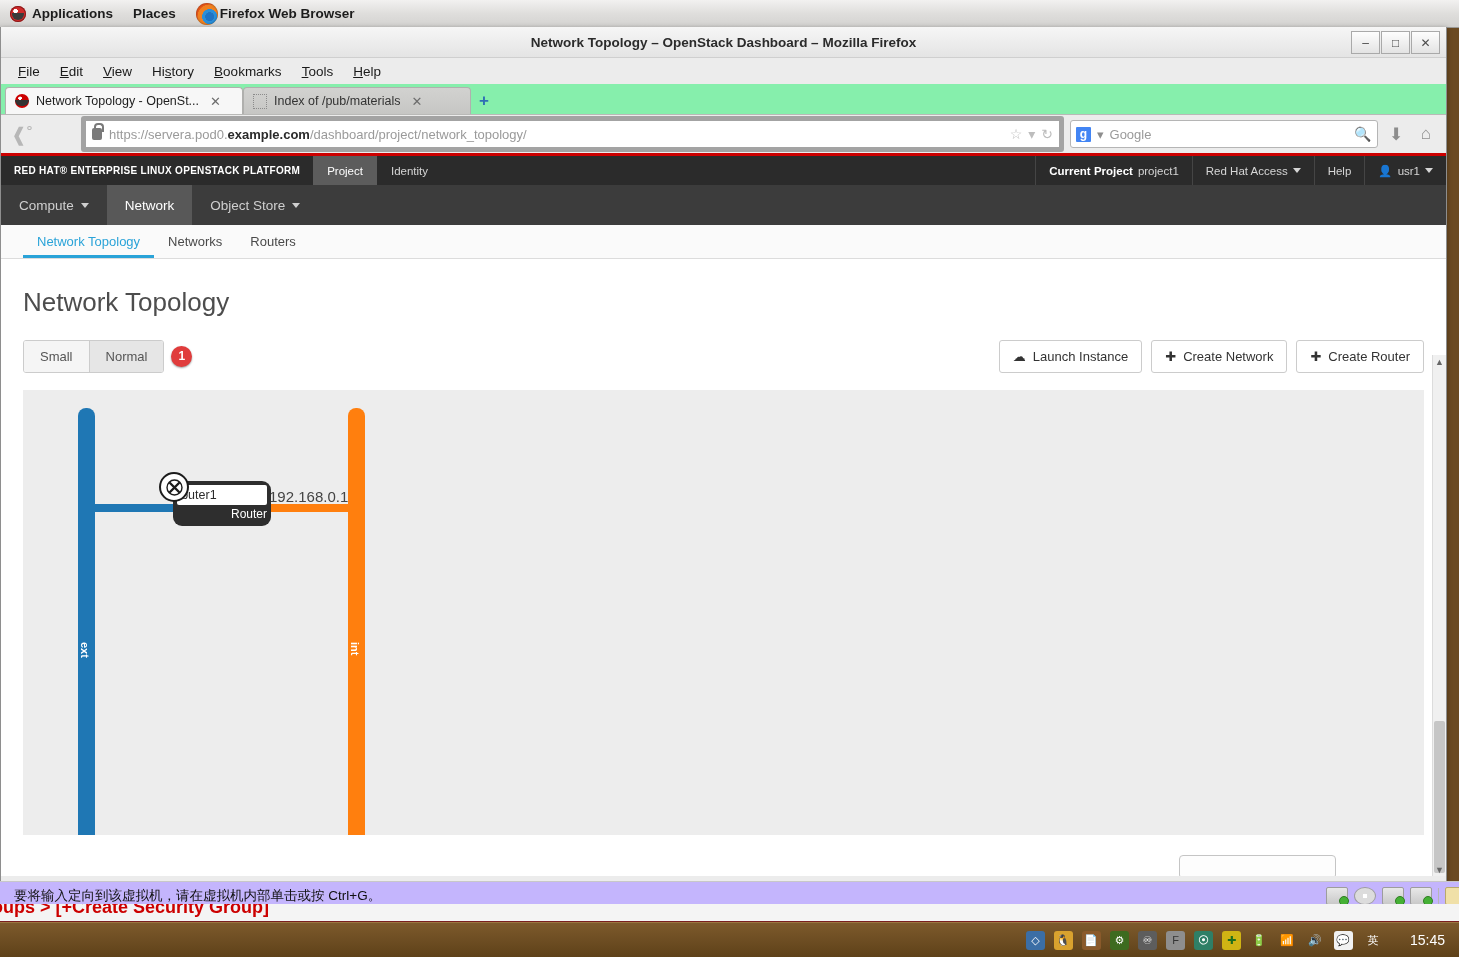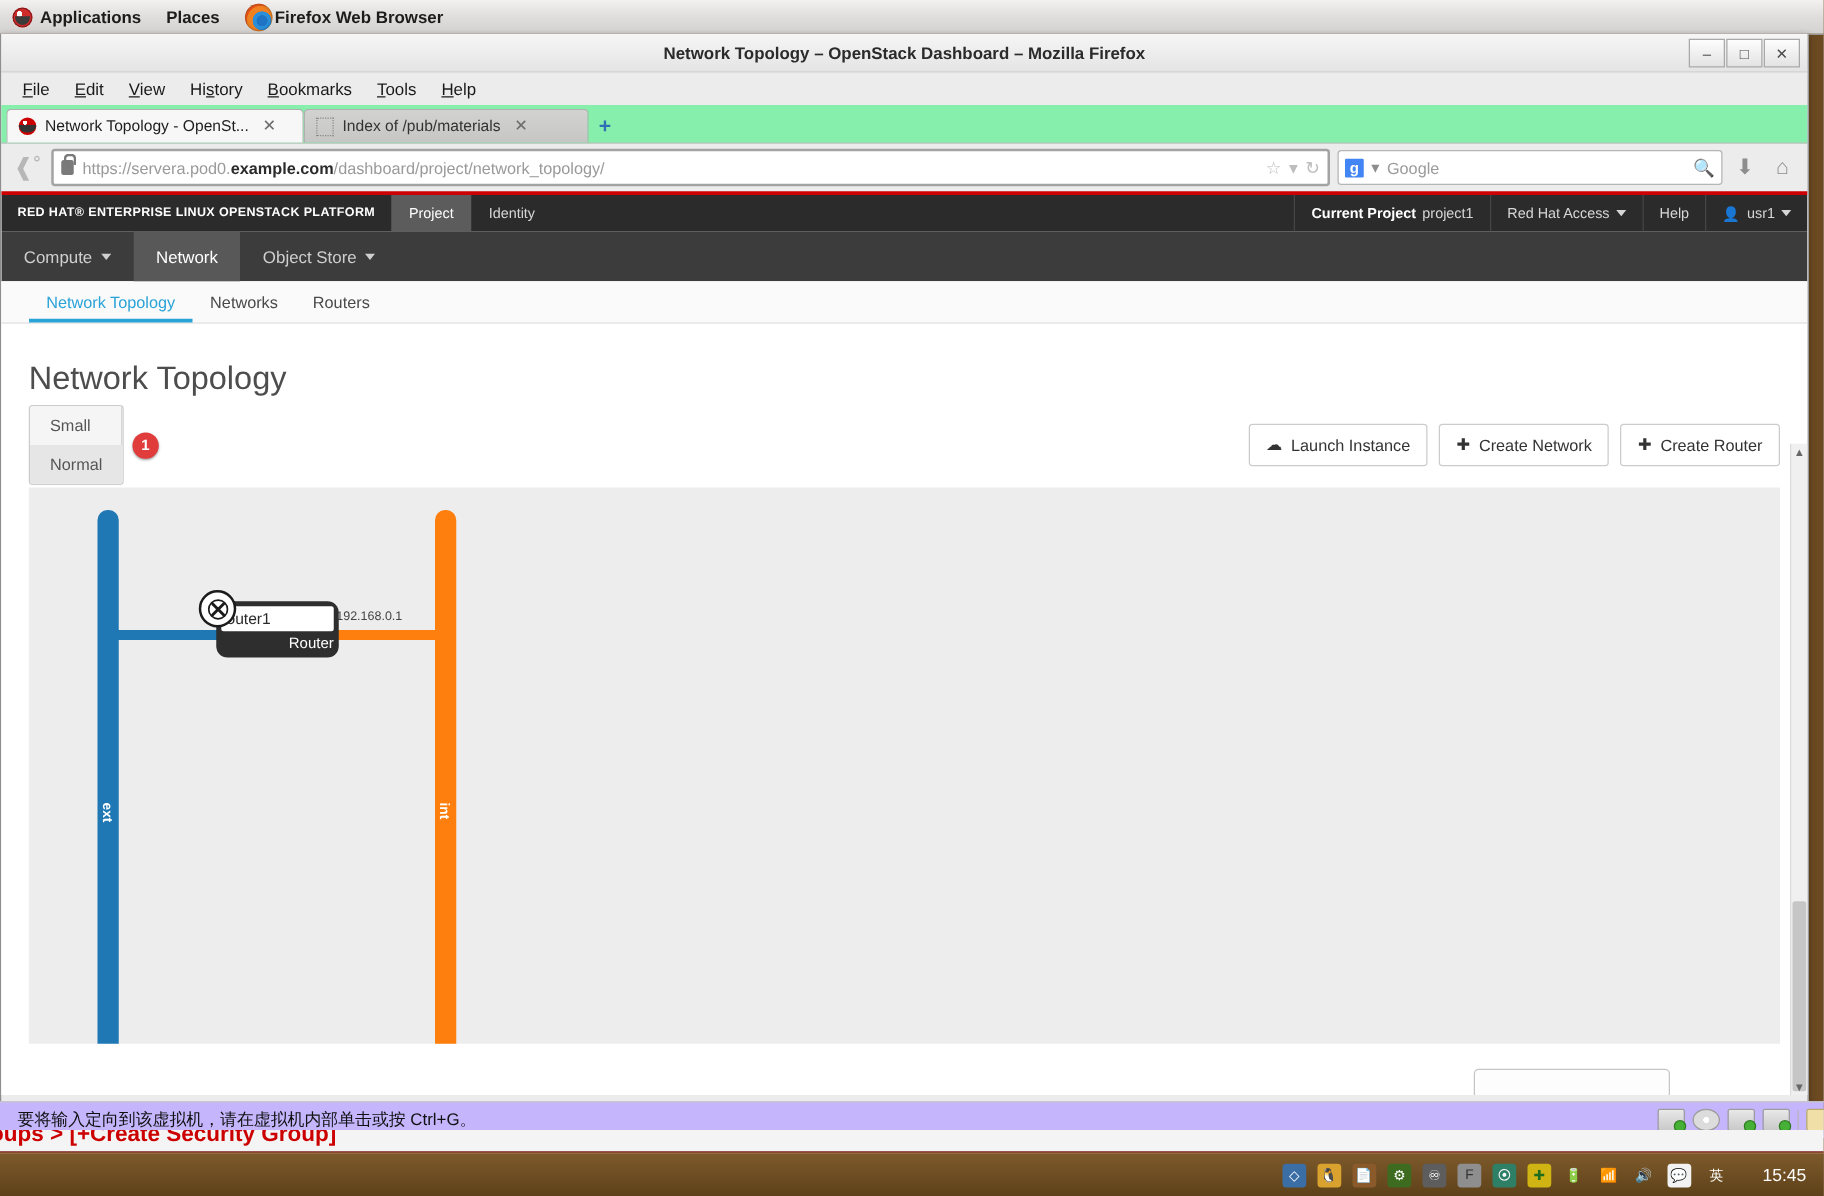--- a/index.html
+++ b/index.html
@@ -71,22 +71,22 @@
     background:radial-gradient(circle at 36% 30%,#fff 0 12%,#cc0000 14% 100%);}
   .favicon-rh:after{content:"";display:block;margin-top:6px;height:6px;background:#333;border-radius:0 0 6px 6px;}
   .favicon-blank{width:12px;height:13px;border:1px dotted #8b8b8b;}
   .newtab{width:26px;height:26px;display:flex;align-items:center;justify-content:center;
     color:#2f6fb5;font-size:17px;font-weight:bold;}
   #navbar{height:38px;background:#ececec;display:flex;align-items:center;gap:6px;padding:0 8px;
     border-bottom:3px solid #cc0000;}
   .navback{width:26px;height:26px;display:flex;align-items:center;justify-content:center;
     color:#b7b7b7;font-size:19px;}
   #urlbar{
-    flex:1;height:26px;background:#fff;border:2px solid #a3a3a3;border-radius:3px;
-    display:flex;align-items:center;padding:0 6px;gap:7px;font-size:13px;color:#9a9a9a;
+    flex:1;height:26px;background:#fff;border:5px solid #a3a3a3;border-radius:3px;
+    display:flex;align-items:center;padding:0 6px;gap:7px;font-size:13px;color:#9a9a9a;margin-left:40px;
   }
   .lock{width:10px;height:12px;background:#7a7a7a;border-radius:2px;position:relative;}
   .lock:before{content:"";position:absolute;left:2px;top:-5px;width:6px;height:7px;
     border:2px solid #7a7a7a;border-bottom:none;border-radius:4px 4px 0 0;}
   #urltext b{color:#2b2b2b;font-weight:bold;}
   .urlicons{display:flex;align-items:center;gap:6px;color:#bdbdbd;font-size:14px;margin-left:auto;}
   #searchbar{
     width:296px;height:26px;background:#fff;border:1px solid #b5b5b5;border-radius:3px;
     display:flex;align-items:center;padding:0 5px;gap:6px;font-size:13px;color:#9a9a9a;
   }
@@ -107,21 +107,21 @@
   #rhnav2{height:40px;background:#3c3c3c;display:flex;align-items:stretch;color:#cfcfcf;font-size:13.5px;}
   .nav2{display:flex;align-items:center;padding:0 18px;gap:7px;}
   .nav2.sel{background:#585858;color:#fff;}
   .caret{border-left:4px solid transparent;border-right:4px solid transparent;border-top:5px solid currentColor;display:inline-block;}
   #subtabs{height:33px;background:#fafafa;border-bottom:1px solid #dcdcdc;display:flex;align-items:stretch;padding-left:22px;font-size:13px;}
   .subtab{display:flex;align-items:center;padding:0 14px;color:#4a4a4a;}
   .subtab.sel{color:#2aa3d8;box-shadow:inset 0 -3px 0 #2aa3d8;}
   #pagebody{padding:0 22px;background:#fff;height:647px;position:relative;box-sizing:border-box;}
   #ptitle{font-size:26px;color:#4d4d4d;font-weight:normal;padding:28px 0 18px 0;}
   #toolrow{display:flex;align-items:center;height:40px;}
-  .btngroup{display:flex;border:1px solid #ccc;border-radius:3px;overflow:hidden;flex-direction:column;}
+  .btngroup{display:flex;border:1px solid #ccc;border-radius:3px;overflow:hidden;}
   .tgl{padding:8px 16px;font-size:13px;color:#555;background:#f5f5f5;border-right:1px solid #ccc;}
   .tgl:last-child{border-right:none;}
   .tgl.on{background:#e6e6e6;}
   .badge1{width:21px;height:21px;border-radius:50%;background:#e03c3c;color:#fff;font-size:12px;
     font-weight:bold;display:flex;align-items:center;justify-content:center;margin-left:7px;
     box-shadow:0 1px 2px rgba(0,0,0,.4);}
   #actbtns{margin-left:auto;display:flex;gap:9px;}
   .actbtn{border:1px solid #cccccc;border-radius:3px;background:#fff;padding:8px 13px;font-size:13px;
     color:#333;display:flex;align-items:center;gap:7px;}
   #topology{
@@ -130,21 +130,21 @@
   .netbar{position:absolute;width:17px;border-radius:8px 8px 0 0;}
   .netlabel{position:absolute;color:#fff;font-size:11px;font-weight:bold;
     transform:rotate(90deg);transform-origin:left top;white-space:nowrap;}
   .link{position:absolute;height:8px;}
   #routernode{position:absolute;left:170px;top:500px;}
   .rn-box{width:90px;background:#2e2e2e;border-radius:9px;padding:4px;box-sizing:content-box;}
   .rn-name{background:#fff;color:#2b2b2b;font-size:12.5px;text-align:left;padding:3px 0;border-radius:2px;}
   .rn-type{color:#fff;font-size:12px;text-align:right;padding:2px 0 1px 0;}
   .rn-icon{position:absolute;left:-14px;top:-9px;width:26px;height:26px;border-radius:50%;
     background:#fff;border:2.5px solid #1c1c1c;display:flex;align-items:center;justify-content:center;}
-  .ipl{position:absolute;font-size:10px;color:#444;}
+  .ipl{position:absolute;font-size:15px;color:#444;}
   #vscroll{position:absolute;right:0;top:199px;width:13px;height:521px;background:#f0f0f0;border-left:1px solid #dcdcdc;}
   #vthumb{position:absolute;left:1px;top:366px;width:11px;height:152px;background:#c6c6c6;border-radius:2px;}
   #vscroll .arr{position:absolute;left:0;width:13px;height:13px;display:flex;align-items:center;justify-content:center;color:#666;font-size:9px;}
   #hscroll{position:absolute;left:0;bottom:0;width:1445px;height:25px;background:#ececec;
     display:flex;align-items:center;border-top:1px solid #d4d4d4;}
   .harr{width:22px;height:25px;display:flex;align-items:center;justify-content:center;color:#5c5c5c;font-size:13px;}
   #htrack{flex:1;height:18px;background:#ececec;position:relative;}
   #hthumb{position:absolute;left:6px;top:0;width:1052px;height:18px;background:#cdcdcd;border-radius:1px;}
   #bottominput{position:absolute;right:110px;bottom:27px;width:155px;height:22px;
     background:#fdfdfd;border:1px solid #c5c5c5;border-radius:4px;}

